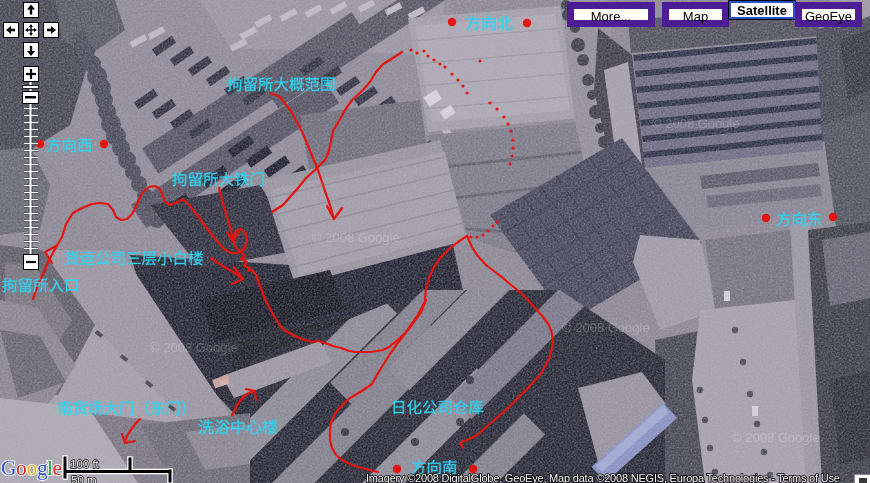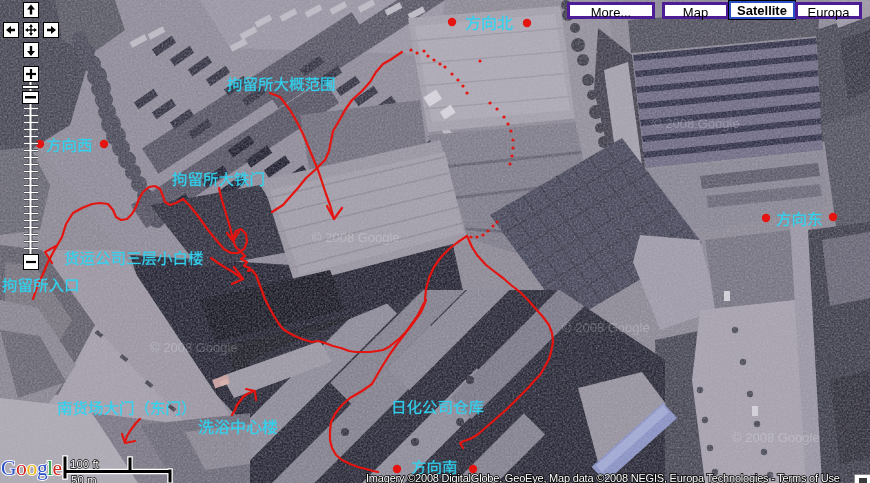--- a/index.html
+++ b/index.html
@@ -1,18 +1,18 @@
 <!DOCTYPE html>
 <html><head>
 <meta charset="utf-8">
 <style>
 html,body{margin:0;padding:0;background:#888;}
 #map{position:relative;width:870px;height:483px;overflow:hidden;font-family:"Liberation Sans",sans-serif;}
 #map>svg{position:absolute;left:0;top:0;}
-.tbtn{position:absolute;height:17px;background:#fff;border:3px solid #4c1d95;box-sizing:border-box;text-align:center;font-size:13px;line-height:15px;color:#000;}
+.tbtn{position:absolute;height:25px;background:#fff;border:7px solid #4c1d95;box-sizing:border-box;text-align:center;font-size:13px;line-height:15px;color:#000;}
 .tbtn.sel{border:2px solid #2b4fc4;outline:1px solid #000;font-weight:bold;text-align:center;}
 </style>
 </head>
 <body>
 <div id="map">
 
 <svg width="870" height="483" viewBox="0 0 870 483">
 <defs>
 <filter id="grain" x="0" y="0" width="100%" height="100%">
           <feTurbulence type="fractalNoise" baseFrequency="0.55" numOctaves="3" seed="7"></feTurbulence>
@@ -507,21 +507,21 @@
       <rect x="23.5" y="254.5" width="15" height="15" fill="#fff" stroke="#000"></rect>
       <rect x="26" y="260.9" width="10" height="2.2" fill="#000"></rect>
     </svg>
 
 <div class="tbtn" style="left:567px;top:2px;width:88px;">More...</div>
 
 <div class="tbtn" style="left:662px;top:2px;width:67px;text-align:center;">Map</div>
 
 <div class="tbtn sel" style="left:729px;top:1px;width:66px;height:18px;line-height:16px;">Satellite</div>
 
-<div class="tbtn" style="left:795px;top:2px;width:67px;">Europa</div>
+<div class="tbtn" style="left:795px;top:2px;width:67px;">GeoEye</div>
 
 <svg width="70" height="30" viewBox="0 0 70 30" style="position:absolute;left:0px;top:455px;">
       <g font-family="Liberation Serif,serif" font-size="21.5" stroke="#fff" stroke-width="1.8" paint-order="stroke">
         <text x="1" y="20" fill="#2b50c8">G</text>
         <text x="16" y="20" fill="#d6281e">o</text>
         <text x="26.5" y="20" fill="#efb611">o</text>
         <text x="37" y="20" fill="#2b50c8">g</text>
         <text x="47" y="20" fill="#1ba13e">l</text>
         <text x="52.5" y="20" fill="#d6281e">e</text>
       </g>

